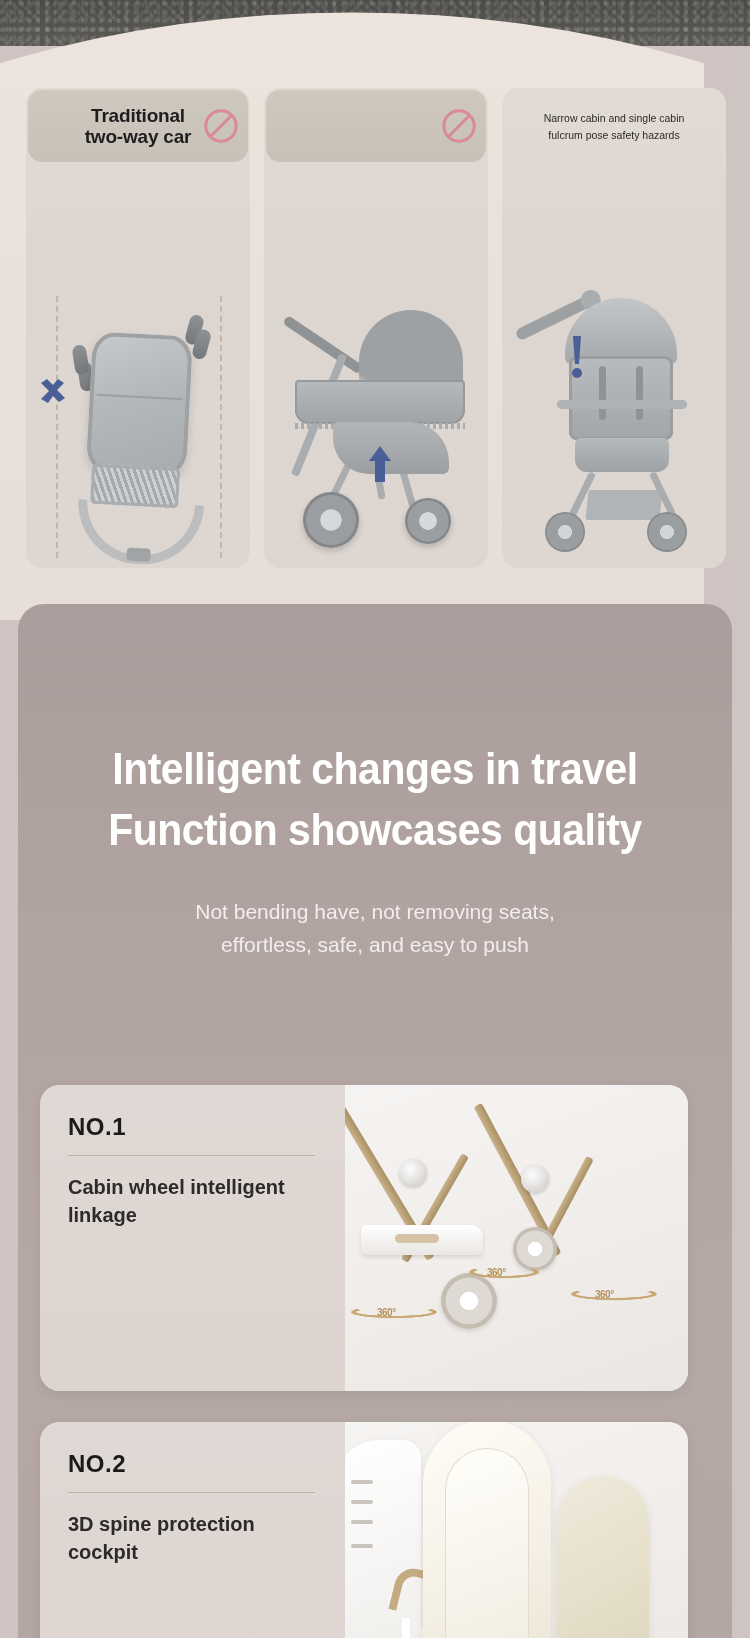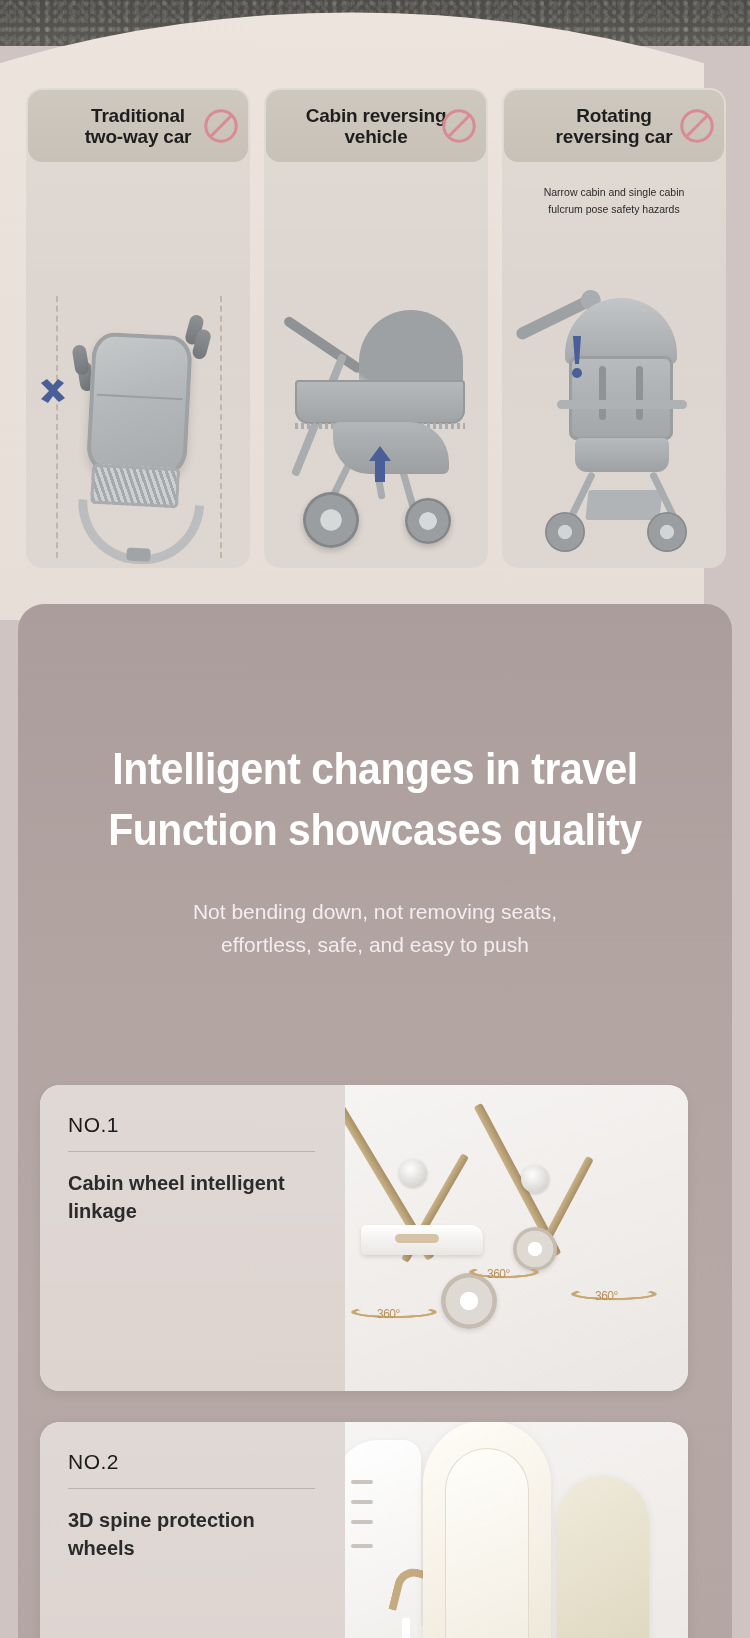--- a/index.html
+++ b/index.html
@@ -239,21 +239,21 @@
   }
   .fcard.n1{ top:481px; height:306px; }
   .fcard.n2{ top:818px; height:300px; }
   .fcard-left{
     width:305px; flex:0 0 305px;
     background:linear-gradient(180deg,#e0d8d4 0%,#ddd4d0 100%);
     padding:28px 26px 0 28px;
     position:relative;
   }
   .fcard-no{
-    font-size:21px; color:#1b1b1b; letter-spacing:.5px; font-weight:400;
+    font-size:24px; color:#1b1b1b; letter-spacing:.5px; font-weight:700;
   }
   .fcard-rule{
     margin:14px 0 0 0; height:1px; width:247px;
     background:#bdb2ad;
   }
   .fcard-h{
     margin-top:17px; font-size:20px; font-weight:bold; color:#2b2b2b;
     line-height:1.42;
   }
   .fcard-p{
@@ -297,21 +297,21 @@
   .ring360{
     position:absolute; height:26px;
     border:5px solid #c8a873; border-radius:50%;
     border-top-color:transparent;
     transform:rotateX(62deg);
   }
   .ring360.r1{ left:6px;  top:214px; width:86px; }
   .ring360.r2{ left:124px;top:174px; width:70px; }
   .ring360.r3{ left:226px;top:196px; width:86px; }
   .ring-lbl{
-    position:absolute; font-size:12px; font-weight:normal; color:#b8925c;
+    position:absolute; font-size:10px; font-weight:bold; color:#b8925c;
     letter-spacing:-.5px;
   }
   .ring-lbl.t1{ left:32px; top:222px; }
   .ring-lbl.t2{ left:142px;top:182px; }
   .ring-lbl.t3{ left:250px;top:204px; }
 
   
   .pad{
     position:absolute;
     background:linear-gradient(150deg,#fffdf8 0%,#f4efe3 55%,#e9e2d2 100%);
@@ -391,22 +391,20 @@
           <div class="td-wheel w4"></div>
           <div class="td-body"></div>
           <div class="td-basket"></div>
           <div class="td-handle"></div>
         </div>
       </div>
     </div>
 
     <div class="pcard">
       <div class="pcard-head">
-        <div class="pcard-title" style="white-space:pre-line">Cabin reversing
-vehicle</div>
         <span class="ban-icon">
           <svg viewBox="0 0 40 40" width="38" height="38">
             <circle cx="20" cy="20" r="16" fill="none" stroke="#d98a93" stroke-width="3.2"></circle>
             <line x1="9" y1="31" x2="31" y2="9" stroke="#d98a93" stroke-width="3.2"></line>
           </svg>
         </span>
       </div>
       <div class="pcard-art">
         <div class="side2">
           <div class="s2-handle"></div>
@@ -424,30 +422,20 @@
           <span class="blue-arrow">
             <svg viewBox="0 0 26 40" width="26" height="40">
               <path d="M13 2 L24 17 L18 17 L18 38 L8 38 L8 17 L2 17 Z" fill="#4a5f97"></path>
             </svg>
           </span>
         </div>
       </div>
     </div>
 
     <div class="pcard">
-      <div class="pcard-head">
-        <div class="pcard-title" style="white-space:pre-line">Rotating
-reversing car</div>
-        <span class="ban-icon">
-          <svg viewBox="0 0 40 40" width="38" height="38">
-            <circle cx="20" cy="20" r="16" fill="none" stroke="#d98a93" stroke-width="3.2"></circle>
-            <line x1="9" y1="31" x2="31" y2="9" stroke="#d98a93" stroke-width="3.2"></line>
-          </svg>
-        </span>
-      </div>
       <div class="pcard-desc" style="white-space:pre-line">Narrow cabin and single cabin
 fulcrum pose safety hazards</div>
       <div class="pcard-art">
         <div class="front3">
           <div class="f3-handle"></div>
           <span class="blue-excl">
             <svg viewBox="0 0 20 46" width="20" height="46">
               <path d="M6 2 L14 2 L12 30 L8 30 Z" fill="#4a5f97"></path>
               <circle cx="10" cy="39" r="5" fill="#4a5f97"></circle>
             </svg>
@@ -471,21 +459,21 @@
 </div>
 
 <div class="section-hero">
 
   <div class="hero-title">
     <div>Intelligent changes in travel</div>
     <div>Function showcases quality</div>
   </div>
 
   <div class="hero-sub">
-    <div>Not bending down, not removing seats,</div>
+    <div>Not bending have, not removing seats,</div>
     <div>effortless, safe, and easy to push</div>
   </div>
 
   <div class="fcard n1">
     <div class="fcard-left">
       <div class="fcard-no">NO.1</div>
       <div class="fcard-rule"></div>
       <div class="fcard-h">Cabin wheel intelligent linkage</div>
     </div>
     <div class="fcard-right">
@@ -504,21 +492,21 @@
       <div class="ring-lbl t1">360°</div>
       <div class="ring-lbl t2">360°</div>
       <div class="ring-lbl t3">360°</div>
     </div>
   </div>
 
   <div class="fcard n2">
     <div class="fcard-left">
       <div class="fcard-no">NO.2</div>
       <div class="fcard-rule"></div>
-      <div class="fcard-h">3D spine protection wheels</div>
+      <div class="fcard-h">3D spine protection cockpit</div>
     </div>
     <div class="fcard-right">
       <div class="seat-white">
         <i style="top:40px"></i>
           <i style="top:60px"></i>
           <i style="top:80px"></i>
           <i style="top:104px"></i>
       </div>
       <div class="gold-hook"></div>
       <div class="star-joint"></div>

